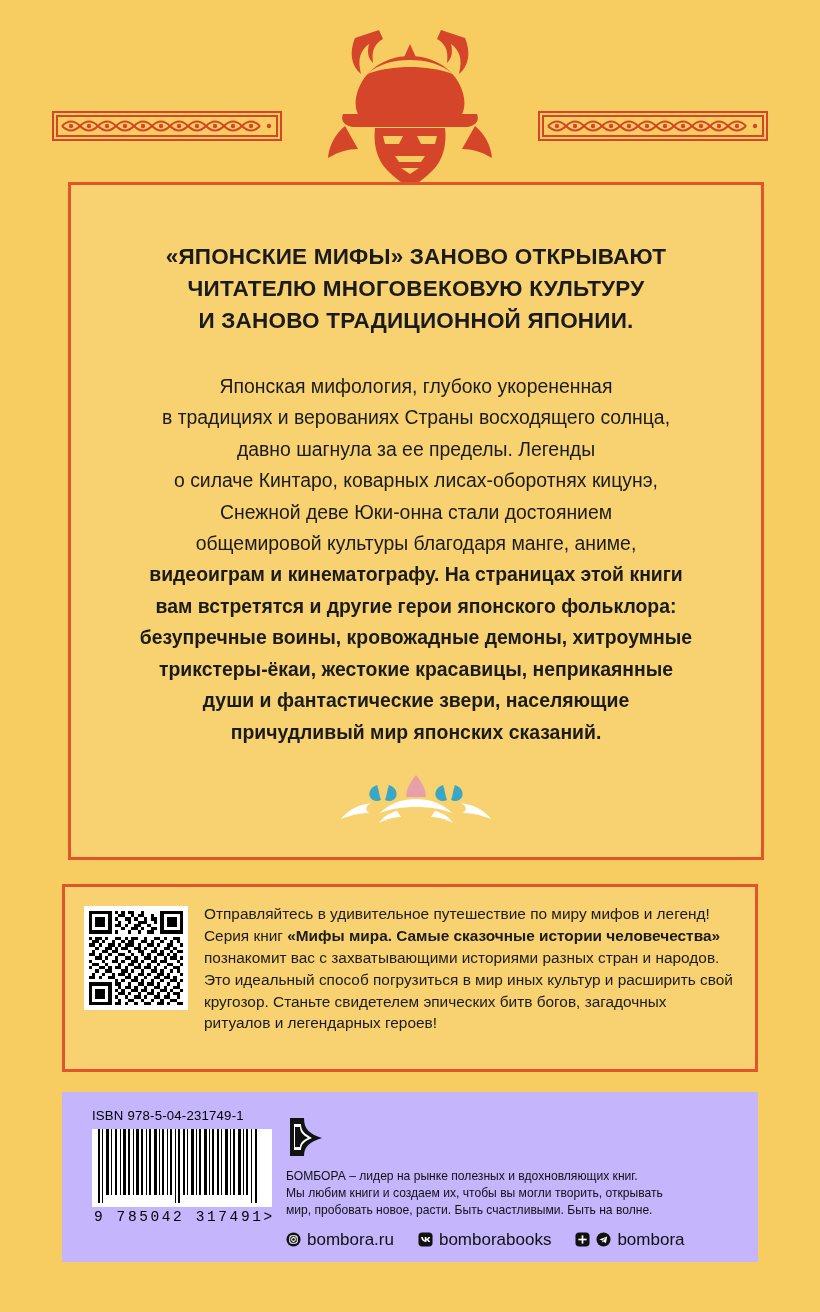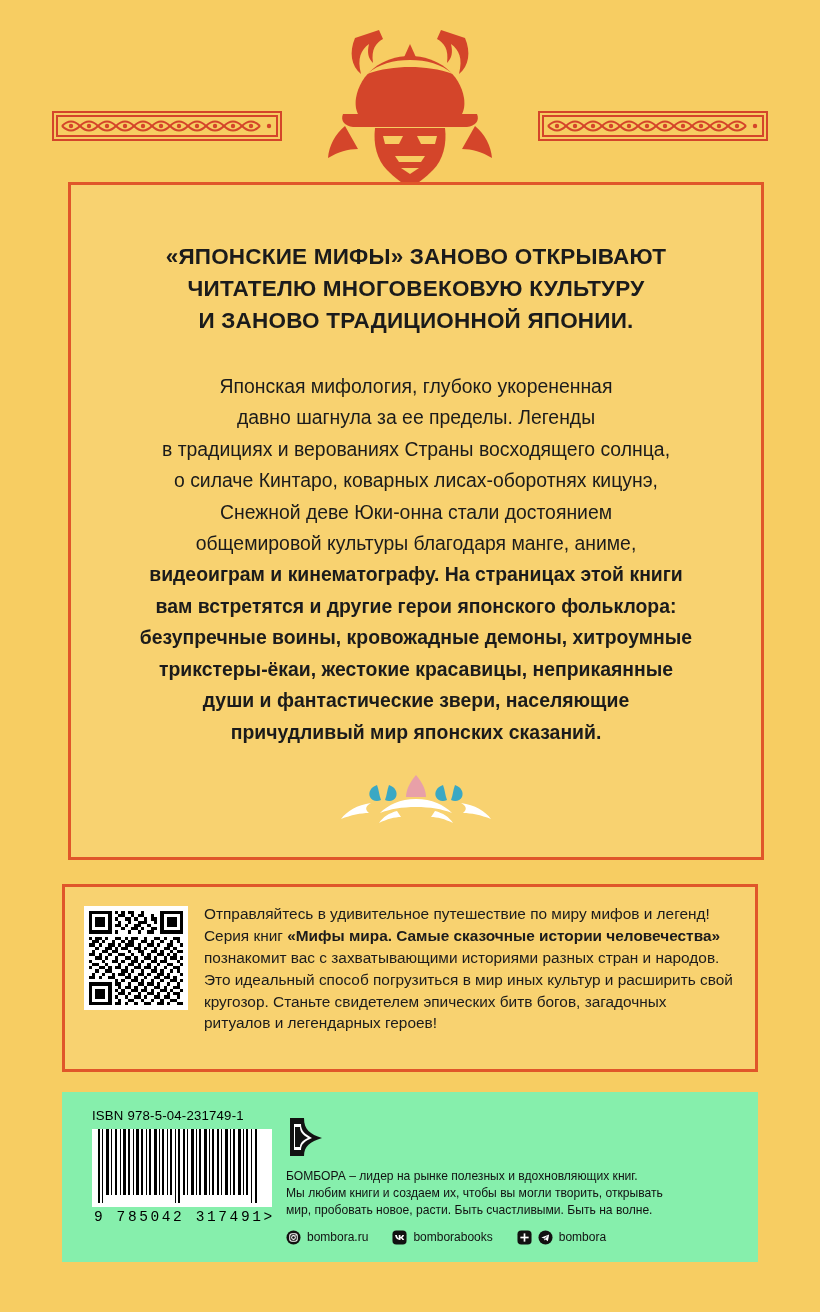--- a/index.html
+++ b/index.html
@@ -114,21 +114,21 @@
   }
   .series-text .bold { font-weight: bold; }
 
   
   .bottom-bar {
     position: absolute;
     left: 62px;
     top: 1092px;
     width: 696px;
     height: 170px;
-    background: #86efac;
+    background: #c4b5fd;
     display: flex;
   }
   .barcode-col {
     width: 218px;
     flex: none;
     padding: 16px 0 0 30px;
     box-sizing: border-box;
   }
   .isbn {
     font-size: 13.2px;
@@ -174,21 +174,21 @@
   .pub-desc {
     font-size: 12.1px;
     line-height: 1.42;
     color: #111;
   }
   .socials {
     margin-top: 10px;
     display: flex;
     align-items: center;
     gap: 6px;
-    font-size: 12px;
+    font-size: 17px;
     color: #111;
   }
   .soc-icon {
     width: 15px; height: 15px;
     flex: none;
     display: inline-block;
     vertical-align: middle;
   }
   .soc-gap { width: 12px; display: inline-block; }
 </style>
@@ -283,22 +283,22 @@
 <div class="main-panel">
 
   <div class="headline">
     <div>«ЯПОНСКИЕ МИФЫ» ЗАНОВО ОТКРЫВАЮТ</div>
     <div>ЧИТАТЕЛЮ МНОГОВЕКОВУЮ КУЛЬТУРУ</div>
     <div>И ЗАНОВО ТРАДИЦИОННОЙ ЯПОНИИ.</div>
   </div>
 
   <div class="bodytext">
     <div class="ln">Японская мифология, глубоко укорененная</div>
+    <div class="ln">в традициях и верованиях Страны восходящего солнца,</div>
     <div class="ln">давно шагнула за ее пределы. Легенды</div>
-    <div class="ln">в традициях и верованиях Страны восходящего солнца,</div>
     <div class="ln">о силаче Кинтаро, коварных лисах-оборотнях кицунэ,</div>
     <div class="ln">Снежной деве Юки-онна стали достоянием</div>
     <div class="ln">общемировой культуры благодаря манге, аниме,</div>
     <div class="ln bold">видеоиграм и кинематографу. На страницах этой книги</div>
     <div class="ln bold">вам встретятся и другие герои японского фольклора:</div>
     <div class="ln bold">безупречные воины, кровожадные демоны, хитроумные</div>
     <div class="ln bold">трикстеры-ёкаи, жестокие красавицы, неприкаянные</div>
     <div class="ln bold">души и фантастические звери, населяющие</div>
     <div class="ln bold">причудливый мир японских сказаний.</div>
   </div>

